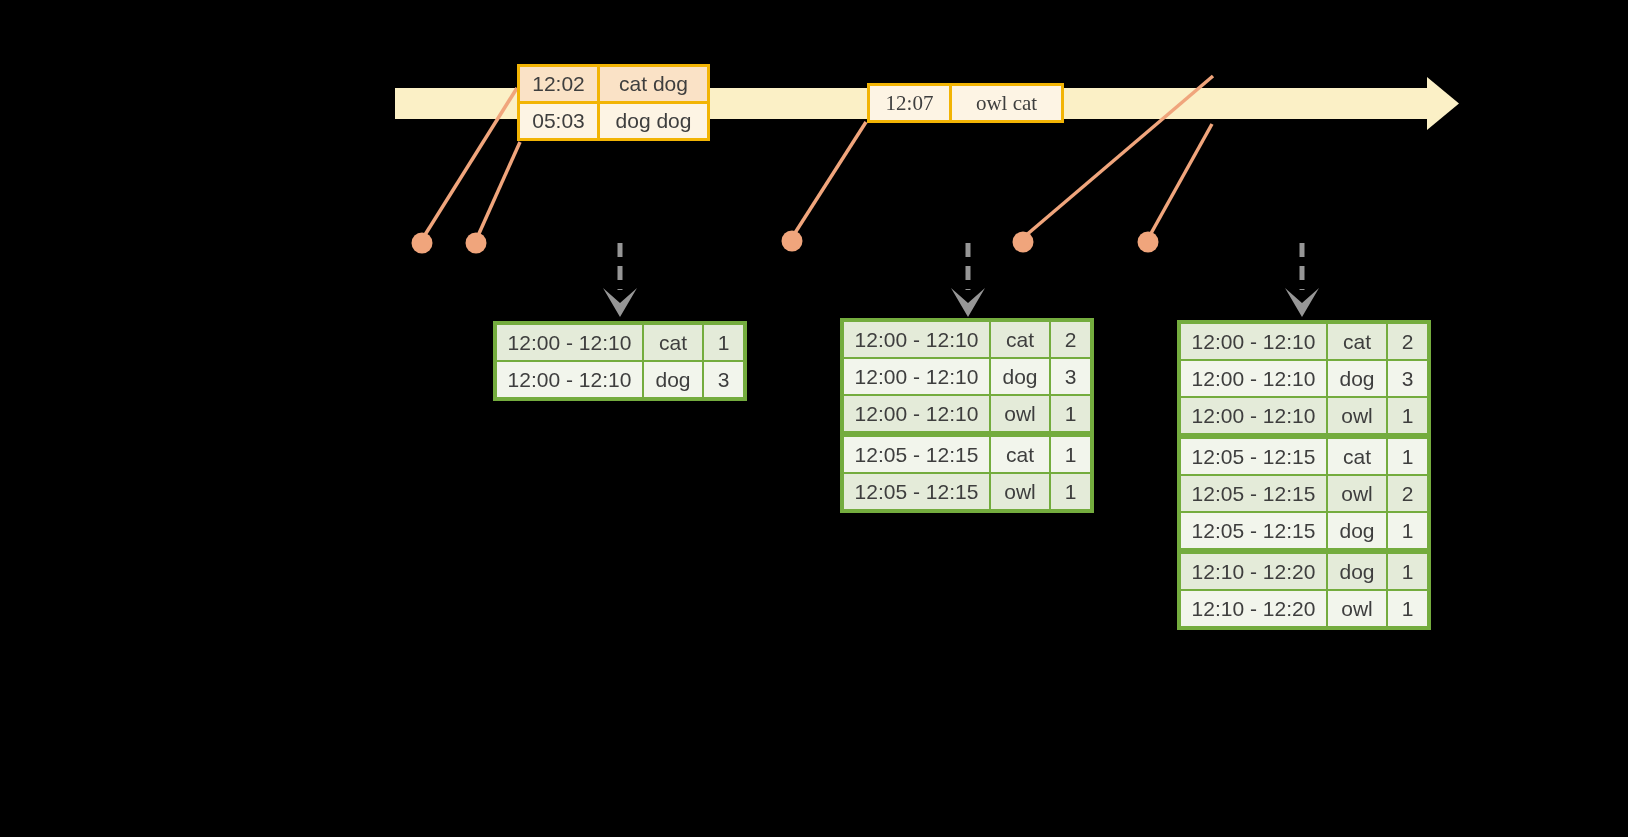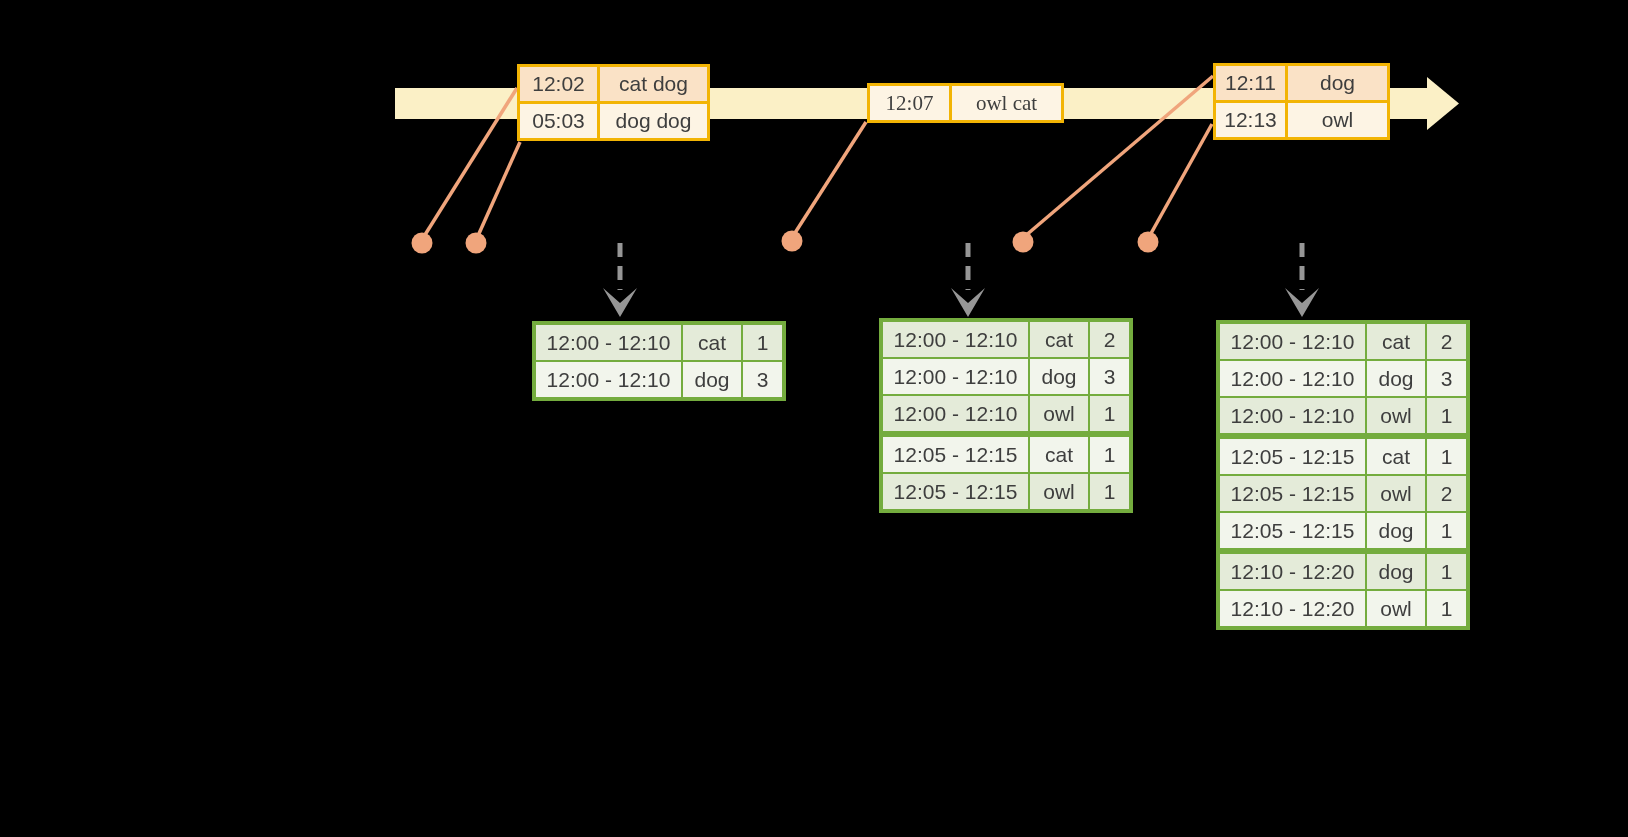--- a/index.html
+++ b/index.html
@@ -27,21 +27,21 @@
   .trig-line{stroke:var(--trigger-arrow);stroke-width:5;stroke-dasharray:14 9;}
   .trig-head{fill:var(--trigger-arrow);}
 
   table{border-collapse:collapse;position:absolute;z-index:2;color:var(--text);
         font-size:21px;text-align:center;table-layout:fixed;}
   
   .etable td{border:3px solid var(--event-border);height:34px;padding:0;overflow:hidden;}
   .etable tr.peach td{background:var(--event-row-peach);}
   .etable tr.cream td{background:var(--event-row-cream);}
   
-  .rtable{border:4px solid var(--table-border);margin-left:39px;}
+  .rtable{border:4px solid var(--table-border);}
   .rtable td{border:2px solid var(--table-border);height:35px;padding:0;overflow:hidden;}
   .rtable tr:nth-child(odd) td{background:var(--table-row-green);}
   .rtable tr:nth-child(even) td{background:var(--table-row-light);}
   .rtable tr.group-end td{border-bottom-width:6px;}
 </style>
 </head>
 <body>
 
 <div class="stage">
 
@@ -99,36 +99,20 @@
         <col style="width:112px">
       </colgroup>
     <tbody>
       <tr class="cream">
         <td>12:07</td>
         <td>owl cat</td>
       </tr>
     </tbody>
   </table>
 
-  <table class="etable" style="left:1213px;top:63px;">
-    <colgroup>
-        <col style="width:72px">
-        <col style="width:102px">
-      </colgroup>
-    <tbody>
-      <tr class="peach">
-        <td>12:11</td>
-        <td>dog</td>
-      </tr>
-      <tr class="cream">
-        <td>12:13</td>
-        <td>owl</td>
-      </tr>
-    </tbody>
-  </table>
 
   <table class="rtable" style="left:493px;top:321px;">
     <colgroup>
         <col style="width:148px">
         <col style="width:60px">
         <col style="width:42px">
       </colgroup>
     <tbody>
       <tr>
         <td>12:00 - 12:10</td>

